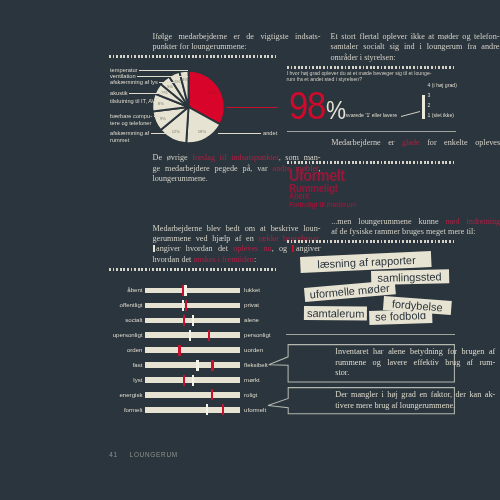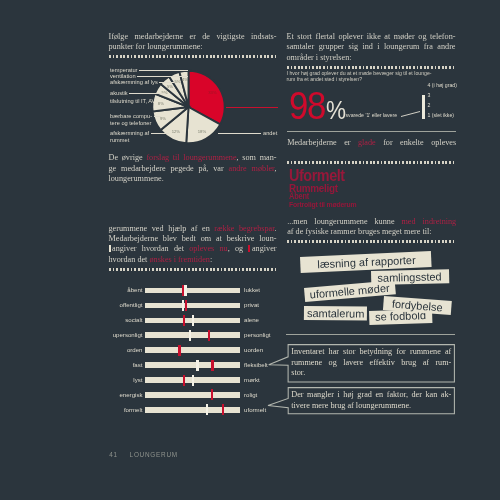--- a/index.html
+++ b/index.html
@@ -1,20 +1,20 @@
 <!DOCTYPE html>
 <html><head>
 <meta charset="utf-8">
 <style>
   html,body{margin:0;padding:0;}
   body{width:500px;height:500px;background:#2b353d;overflow:hidden;
        font-family:"Liberation Serif",serif;color:#dfdbcd;}
   .page{position:relative;width:500px;height:500px;}
   .abs{position:absolute;}
-  .serif{font-family:"Liberation Serif",serif;}
+  .serif{font-family:"Liberation Serif",serif;margin-left:44px;}
   .sans{font-family:"Liberation Sans",sans-serif;}
   .red{color:#ad2044;}
   .body-txt{font-size:8.2px;line-height:10.4px;color:#d2d0c6;}
   .jline{text-align:justify;text-align-last:justify;}
   .jlast{text-align:left;text-align-last:left;}
   .dotline{height:2.8px;background-image:repeating-linear-gradient(to right,#d6d3c6 0 1.8px,transparent 1.8px 3.6px);}
   .solidline{height:1.3px;background:#9fa39c;}
   .barmark{display:inline-block;width:2px;height:7px;vertical-align:-1px;margin-right:1.5px;}
   .dbar{position:absolute;height:4.6px;background:#e7e3d2;}
   .dmark{position:absolute;width:2.4px;height:11px;}
@@ -71,28 +71,28 @@
       <div class="pielab" style="left: 2px; top: 57.8px;">tere og telefoner</div>
       <div class="pielab" style="left: 2px; top: 68.2px;">afskærmning af</div>
       <div class="leader" style="left: 43px; top: 71.2px; width: 17.5px;"></div>
       <div class="pielab" style="left: 2px; top: 74.5px;">rummet</div>
       <div class="pielab" style="left: 155px; top: 68.2px;">andet</div>
       <div class="leader" style="left: 110px; top: 71.2px; width: 43px;"></div>
       <div class="leader" style="left: 118px; top: 45px; width: 52px; background: rgb(200, 16, 46);"></div>
     </div>
 
   <div class="abs body-txt serif" id="para2" style="left:108.5px;top:153.2px;width:168px;">
-      <div class="jline"><span>De øvrige </span><span class="red">forslag til loungerummene</span><span>, som man-</span></div>
+      <div class="jline"><span>De øvrige </span><span class="red">forslag til indsatspunkter</span><span>, som man-</span></div>
       <div class="jline"><span>ge medarbejdere pegede på, var </span><span class="red">andre møbler</span><span>,</span></div>
       <div class="jlast"><span>loungerummene.</span></div>
     </div>
 
   <div class="abs body-txt serif" id="para3" style="left:108.5px;top:223.5px;width:168px;">
+      <div class="jline"><span>Medarbejderne blev bedt om at beskrive loun-</span></div>
       <div class="jline"><span>gerummene ved hjælp af en </span><span class="red">række begrebspar</span><span>.</span></div>
-      <div class="jline"><span>Medarbejderne blev bedt om at beskrive loun-</span></div>
       <div class="jline"><span class="barmark" style="background: rgb(231, 227, 210);"></span><span>angiver hvordan det </span><span class="red">opleves nu</span><span>, og </span><span class="barmark" style="background: rgb(200, 16, 46);"></span><span>angiver</span></div>
       <div class="jlast"><span>hvordan det </span><span class="red">ønskes i fremtiden</span><span>:</span></div>
     </div>
 
   <div class="abs dotline" style="left:108.6px;top:267.9px;width:168.5px;"></div>
 
   <div class="abs" id="diffchart" style="left:108px;top:280px;width:170px;height:140px;">
       <div class="dbar" style="left: 37.2px; top: 7.7px; width: 95px; height: 5.5px;"></div>
       <div class="dlab" style="left: 0px; width: 34.5px; text-align: right; top: 7.3px;">åbent</div>
       <div class="dlab" style="left: 136.1px; top: 7.3px;">lukket</div>
@@ -135,21 +135,21 @@
       <div class="dmark" style="left: 102.5px; top: 109.46px; background: rgb(200, 16, 46);"></div>
       <div class="dbar" style="left: 37.2px; top: 127.14px; width: 95px; height: 5.5px;"></div>
       <div class="dlab" style="left: 0px; width: 34.5px; text-align: right; top: 126.74px;">formelt</div>
       <div class="dlab" style="left: 136.1px; top: 126.74px;">uformelt</div>
       <div class="dmark" style="left: 97.75px; top: 124.39px; background: rgb(244, 241, 230);"></div>
       <div class="dmark" style="left: 113.9px; top: 124.39px; background: rgb(200, 16, 46);"></div>
     </div>
 
   <div class="abs body-txt serif" id="intro-right" style="left:286.5px;top:32px;width:169px;">
       <div class="jline">Et stort flertal oplever ikke at møder og telefon-</div>
-      <div class="jline">samtaler grupper sig ind i loungerum fra andre</div>
+      <div class="jline">samtaler socialt sig ind i loungerum fra andre</div>
       <div class="jlast">områder i styrelsen:</div>
     </div>
   <div class="abs dotline" style="left:287.2px;top:66.4px;width:168.5px;"></div>
 
   <div class="abs" id="statblock" style="left:286px;top:70px;width:176px;height:56px;">
     <div class="abs sans" id="qtext" style="left:0.5px;top:0px;width:172px;font-size:5.2px;line-height:6.1px;color:#cfccc0;">
         <div>I hvor høj grad  oplever du at et møde bevæger sig til et lounge-</div>
         <div>rum fra et andet sted i styrelsen?</div>
       </div>
     <div class="abs sans" style="left:3.0px;top:16px;font-size:39px;line-height:39px;font-weight:300;color:#cf0a2c;letter-spacing:-1.6px;transform:scaleX(0.89);transform-origin:left top;">98</div>
@@ -194,21 +194,21 @@
     </div>
 
   <div class="abs solidline" style="left:286px;top:334px;width:169px;"></div>
 
   <div class="abs" id="callouts" style="left:264px;top:340px;width:196px;height:80px;">
     <svg class="abs" style="left:0;top:0;" width="196" height="80">
       <path d="M24.1 4.6 H190.4 V42 H24.1 V25.2 L4.7 24.7 L24.1 16.8 Z" fill="none" stroke="#b3b7af" stroke-width="1.05" stroke-linejoin="miter"></path>
       <path d="M24.2 47.6 H190.4 V73.8 H24.2 V67.8 L4.0 65.6 L24.2 58.5 Z" fill="none" stroke="#b3b7af" stroke-width="1.05" stroke-linejoin="miter"></path>
     </svg>
     <div class="abs serif" id="callout1" style="left:27.3px;top:7.1px;width:160px;font-size:8.2px;line-height:10.4px;color:#dfdbcd;">
-        <div class="jline">Inventaret har stor betydning for rummene af</div>
+        <div class="jline">Inventaret har alene betydning for brugen af</div>
         <div class="jline">rummene og lavere effektiv brug af rum-</div>
         <div class="jlast">stor.</div>
       </div>
     <div class="abs serif" id="callout2" style="left:27.3px;top:50.4px;width:160px;font-size:8.2px;line-height:10.4px;color:#dfdbcd;">
         <div class="jline">Der mangler i høj grad en faktor, der kan ak-</div>
         <div class="jlast">tivere mere brug af loungerummene.</div>
       </div>
   </div>
 
   <div class="abs footer-txt" style="left:109.3px;top:450.8px;">41</div>

